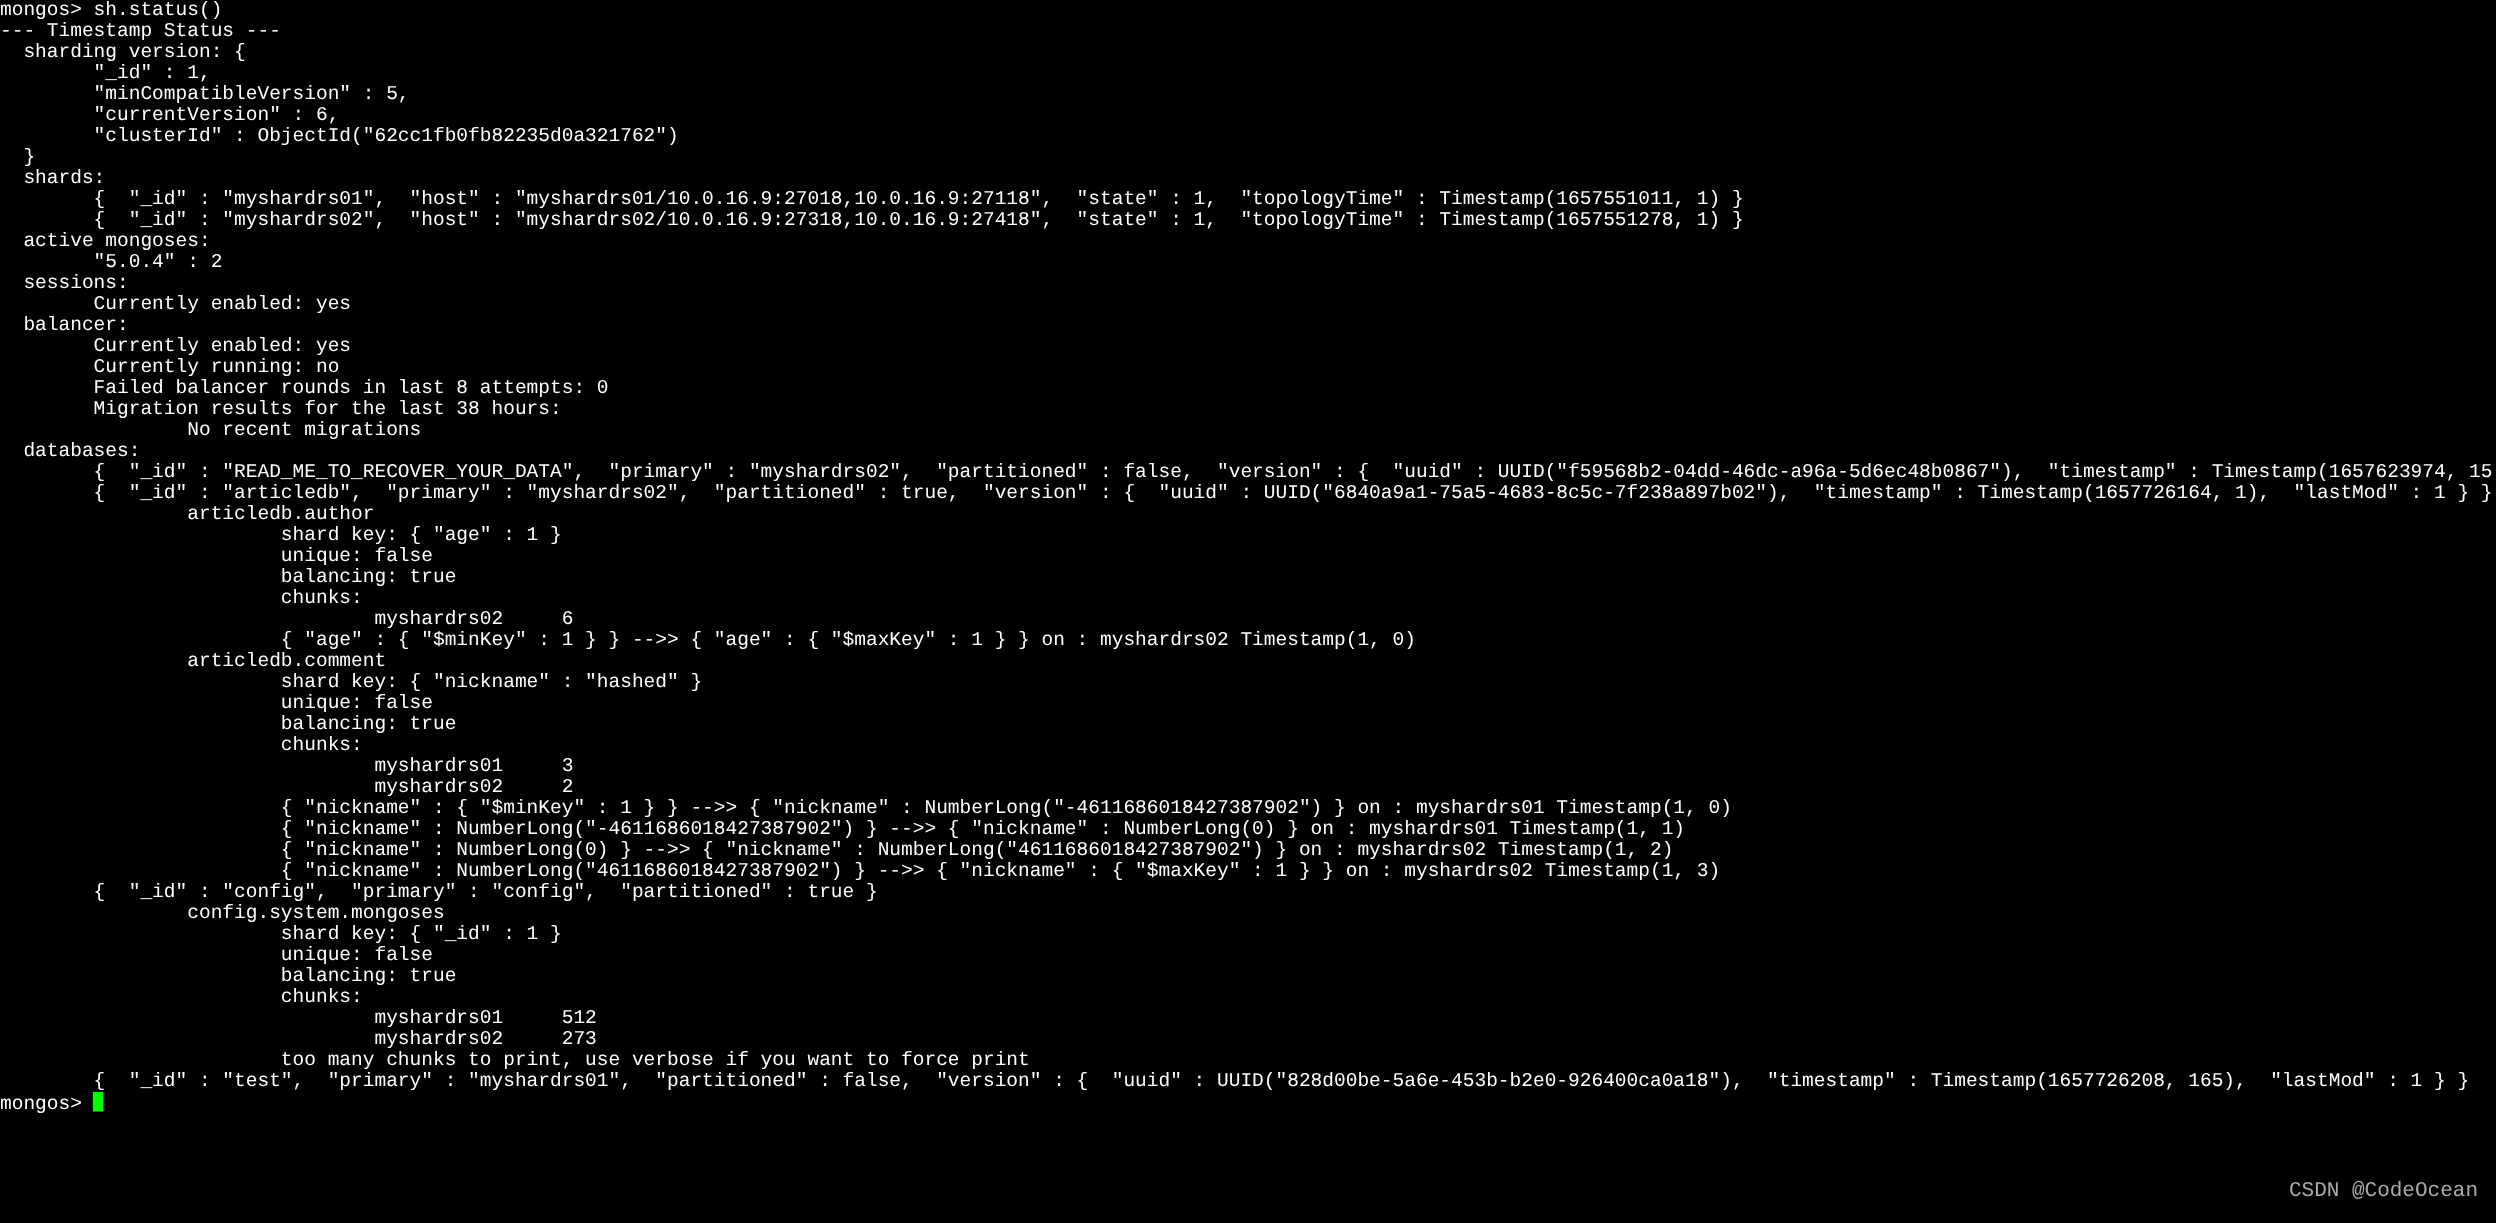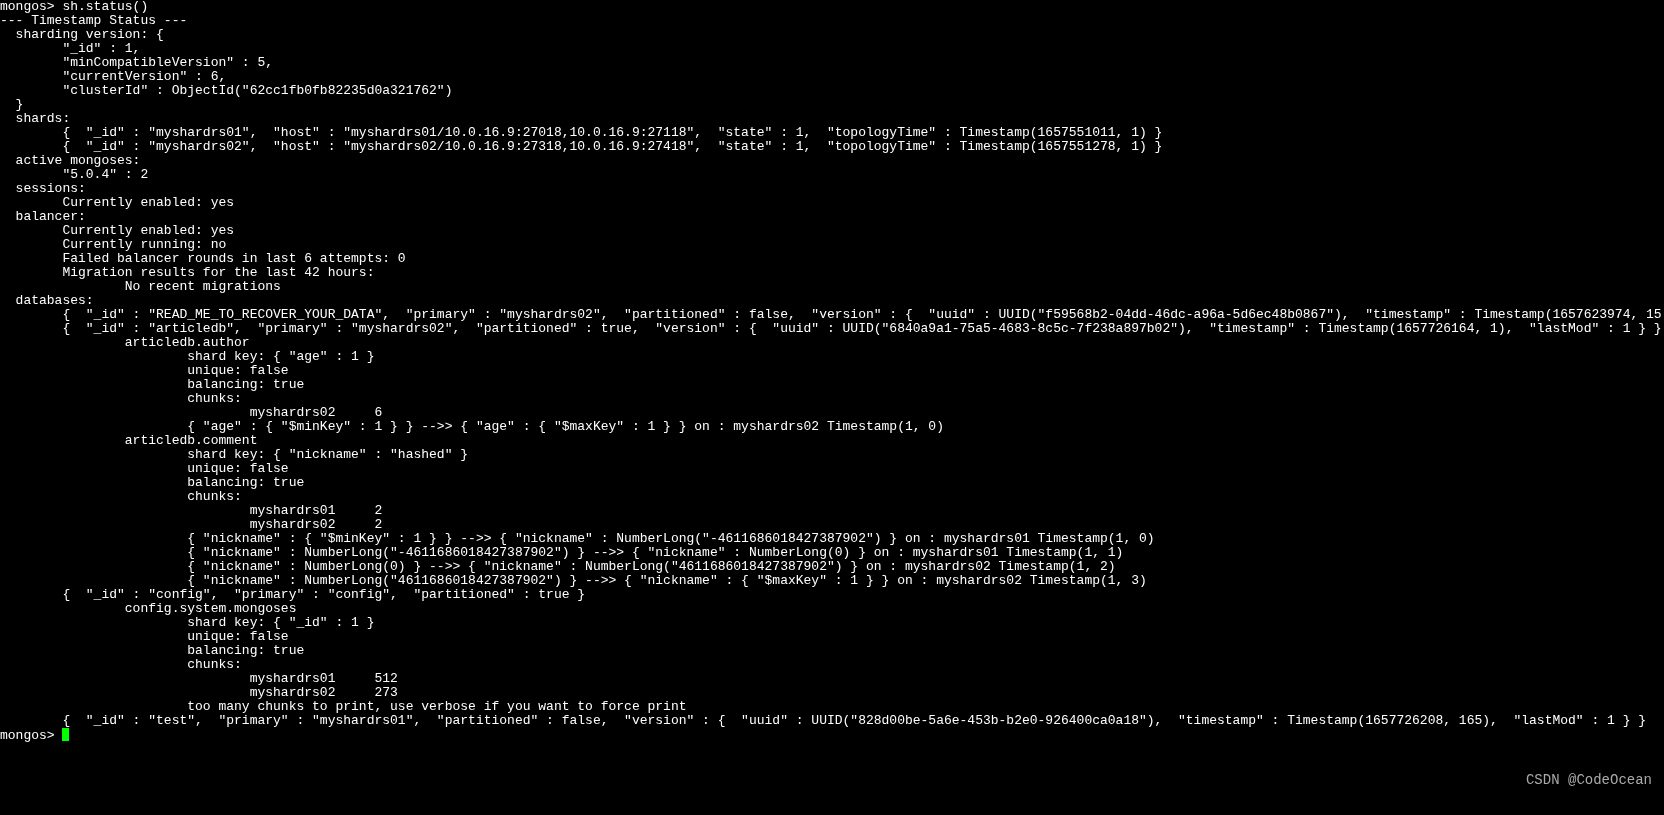--- a/index.html
+++ b/index.html
@@ -1,18 +1,18 @@
 <!DOCTYPE html>
 <html><head>
 <meta charset="utf-8">
 <style>
   html,body{margin:0;padding:0;background:#000;color:#fff;font-family:Consolas,"Courier New",monospace;font-size:13px;line-height:14px;width:1664px;height:815px;overflow:hidden}
   pre{margin:0;padding:0;white-space:pre;font-family:inherit}
   .cursor{display:inline-block;width:7px;height:13px;background:#00ff00;vertical-align:-2px}
-  .watermark{position:absolute;right:12px;bottom:28px;color:#aaa;font-size:14px}
+  .watermark{position:absolute;right:12px;bottom:14px;color:#aaa;font-size:14px}
 </style>
 </head>
 <body>
 
 <pre><span>mongos&gt; sh.status()</span>
 <span>--- Timestamp Status ---</span>
 <span>  sharding version: {</span>
 <span>        "_id" : 1,</span>
 <span>        "minCompatibleVersion" : 5,</span>
 <span>        "currentVersion" : 6,</span>
@@ -21,39 +21,39 @@
 <span>  shards:</span>
 <span>        {  "_id" : "myshardrs01",  "host" : "myshardrs01/10.0.16.9:27018,10.0.16.9:27118",  "state" : 1,  "topologyTime" : Timestamp(1657551011, 1) }</span>
 <span>        {  "_id" : "myshardrs02",  "host" : "myshardrs02/10.0.16.9:27318,10.0.16.9:27418",  "state" : 1,  "topologyTime" : Timestamp(1657551278, 1) }</span>
 <span>  active mongoses:</span>
 <span>        "5.0.4" : 2</span>
 <span>  sessions:</span>
 <span>        Currently enabled: yes</span>
 <span>  balancer:</span>
 <span>        Currently enabled: yes</span>
 <span>        Currently running: no</span>
-<span>        Failed balancer rounds in last 6 attempts: 0</span>
-<span>        Migration results for the last 42 hours:</span>
+<span>        Failed balancer rounds in last 8 attempts: 0</span>
+<span>        Migration results for the last 38 hours:</span>
 <span>                No recent migrations</span>
 <span>  databases:</span>
 <span>        {  "_id" : "READ_ME_TO_RECOVER_YOUR_DATA",  "primary" : "myshardrs02",  "partitioned" : false,  "version" : {  "uuid" : UUID("f59568b2-04dd-46dc-a96a-5d6ec48b0867"),  "timestamp" : Timestamp(1657623974, 15),  "lastMod" : 1 } }</span>
 <span>        {  "_id" : "articledb",  "primary" : "myshardrs02",  "partitioned" : true,  "version" : {  "uuid" : UUID("6840a9a1-75a5-4683-8c5c-7f238a897b02"),  "timestamp" : Timestamp(1657726164, 1),  "lastMod" : 1 } }</span>
 <span>                articledb.author</span>
 <span>                        shard key: { "age" : 1 }</span>
 <span>                        unique: false</span>
 <span>                        balancing: true</span>
 <span>                        chunks:</span>
 <span>                                myshardrs02     6</span>
 <span>                        { "age" : { "$minKey" : 1 } } --&gt;&gt; { "age" : { "$maxKey" : 1 } } on : myshardrs02 Timestamp(1, 0)</span>
 <span>                articledb.comment</span>
 <span>                        shard key: { "nickname" : "hashed" }</span>
 <span>                        unique: false</span>
 <span>                        balancing: true</span>
 <span>                        chunks:</span>
-<span>                                myshardrs01     2</span>
+<span>                                myshardrs01     3</span>
 <span>                                myshardrs02     2</span>
 <span>                        { "nickname" : { "$minKey" : 1 } } --&gt;&gt; { "nickname" : NumberLong("-4611686018427387902") } on : myshardrs01 Timestamp(1, 0)</span>
 <span>                        { "nickname" : NumberLong("-4611686018427387902") } --&gt;&gt; { "nickname" : NumberLong(0) } on : myshardrs01 Timestamp(1, 1)</span>
 <span>                        { "nickname" : NumberLong(0) } --&gt;&gt; { "nickname" : NumberLong("4611686018427387902") } on : myshardrs02 Timestamp(1, 2)</span>
 <span>                        { "nickname" : NumberLong("4611686018427387902") } --&gt;&gt; { "nickname" : { "$maxKey" : 1 } } on : myshardrs02 Timestamp(1, 3)</span>
 <span>        {  "_id" : "config",  "primary" : "config",  "partitioned" : true }</span>
 <span>                config.system.mongoses</span>
 <span>                        shard key: { "_id" : 1 }</span>
 <span>                        unique: false</span>
 <span>                        balancing: true</span>

